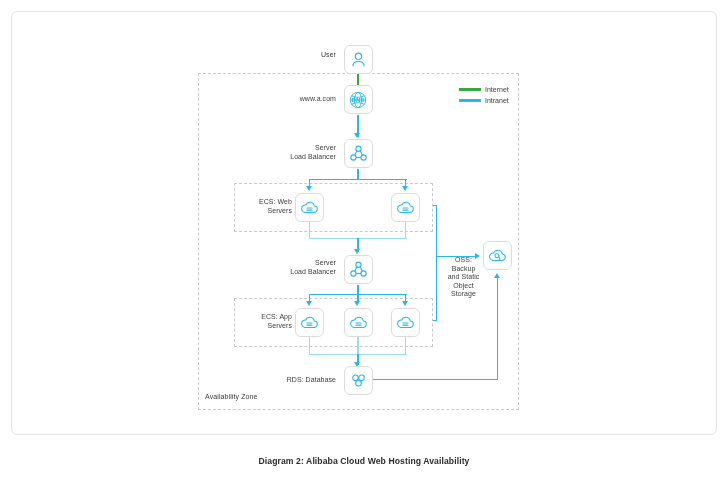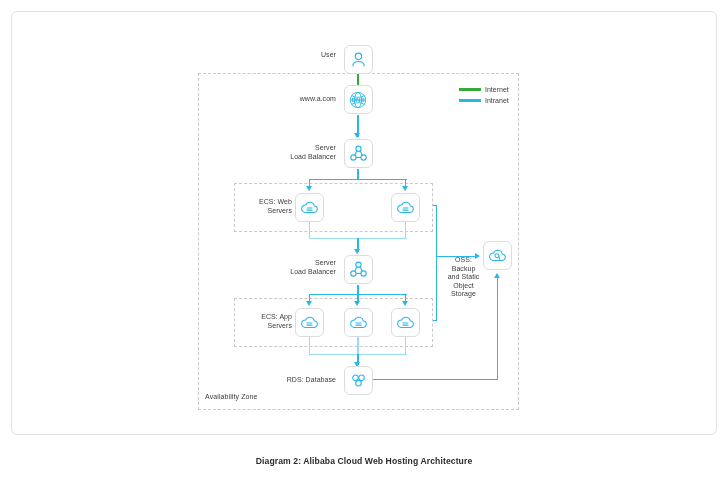--- a/index.html
+++ b/index.html
@@ -366,13 +366,13 @@
       <span class="legend-text">Internet</span>
     </div>
     <div class="legend-row">
       <span class="legend-swatch" style="background:#29b6e8;"></span>
       <span class="legend-text">Intranet</span>
     </div>
   </div>
 
 </div>
 
-<div id="caption">Diagram 2:  Alibaba Cloud Web Hosting Architecture</div>
+<div id="caption">Diagram 2:  Alibaba Cloud Web Hosting Availability</div>
 
 </body></html>

